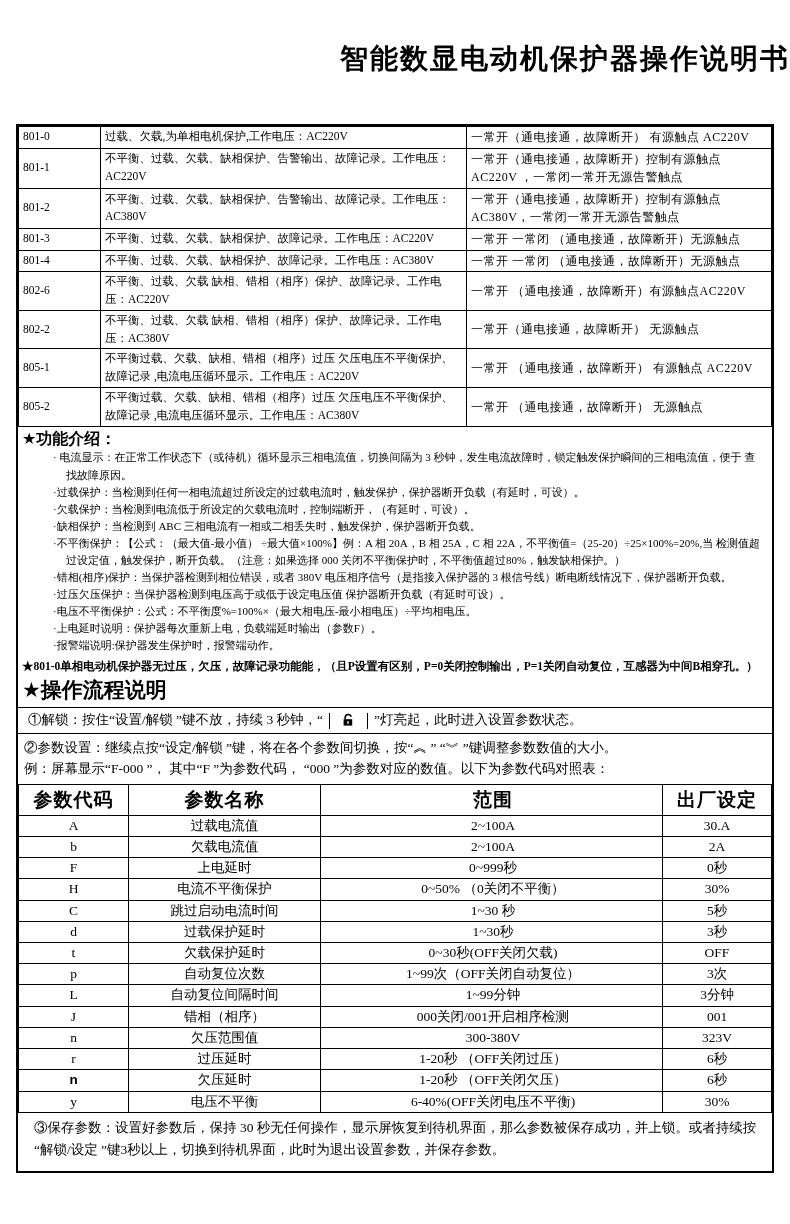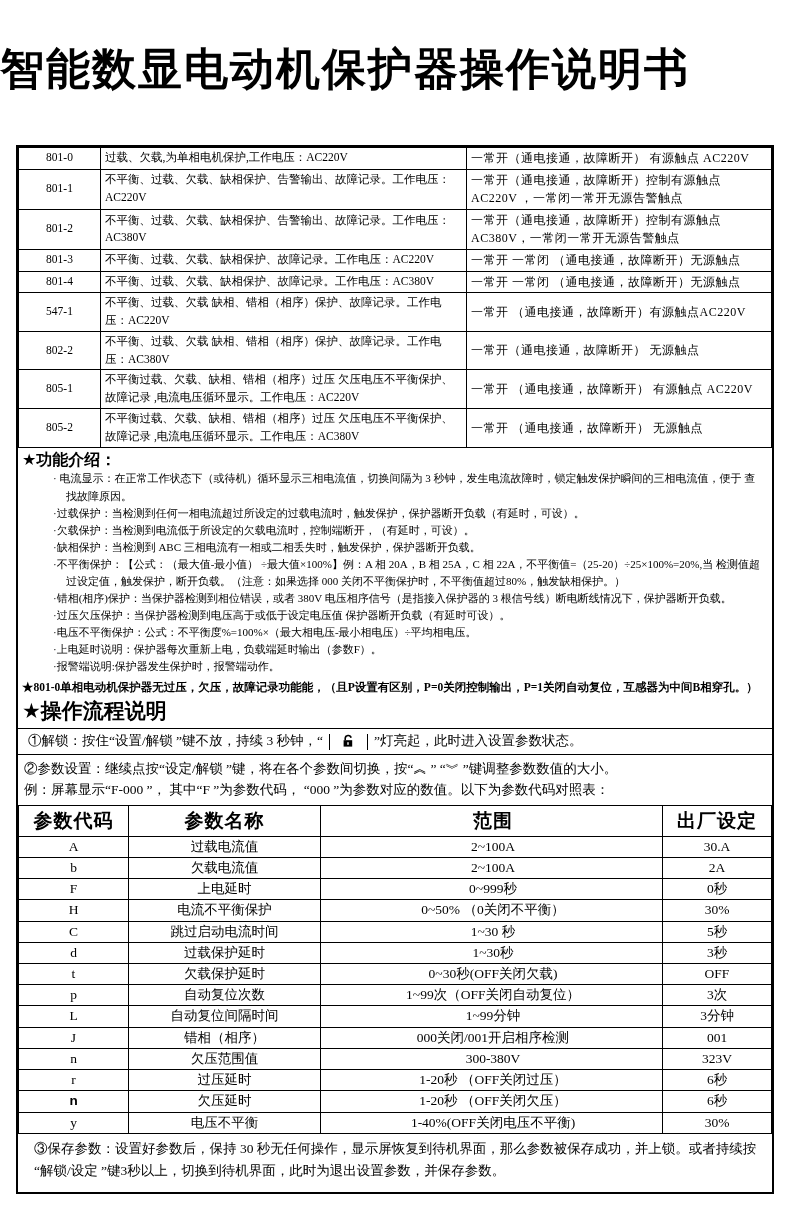--- a/index.html
+++ b/index.html
@@ -1,25 +1,25 @@
 <!DOCTYPE html>
 <html lang="zh"><head>
 <meta charset="utf-8">
 <style>
   html,body{margin:0;padding:0;background:#fff;}
   body{width:790px;font-family:"Liberation Serif","DejaVu Serif",serif;color:#000;}
   .page{width:790px;min-height:1224px;box-sizing:border-box;padding-top:26px;background:#fff;}
-  .title{text-align:left;font-family:"Liberation Sans","DejaVu Sans",sans-serif;
-         font-weight:bold;font-size:44px;letter-spacing:2px;margin:14px 0 46px 0;}
+  .title{text-align:right;font-family:"Liberation Sans","DejaVu Sans",sans-serif;
+         font-weight:bold;font-size:28px;letter-spacing:2px;margin:14px 0 46px 0;}
   .outer{margin:0 16px;border:2px solid #000;background:#fff;padding-bottom:6px;}
   table{width:100%;border-collapse:collapse;table-layout:fixed;}
   td,th{border:1px solid #000;vertical-align:middle;box-sizing:border-box;}
   
   .models td{padding:1px 4px;font-size:11.5px;line-height:1.55;}
-  .models .col-model{width:82px;text-align:center;}
+  .models .col-model{width:82px;}
   .models .col-feat{width:366px;}
   .models td.contacts{font-size:12px;letter-spacing:0.5px;}
   
   .fn{padding:2px 4px 2px 4px;}
   .fn-heading{font-family:"Liberation Sans","DejaVu Sans",sans-serif;font-weight:bold;font-size:16px;line-height:1.3;}
   .fn-item{font-size:11px;line-height:1.55;margin-left:44px;text-indent:-13px;margin-right:8px;}
   .note-line{font-weight:bold;font-size:11.5px;line-height:1.5;padding:2px 4px 0 4px;}
   .op-heading{font-family:"Liberation Sans","DejaVu Sans",sans-serif;font-weight:bold;font-size:21px;padding:1px 4px 3px 4px;}
   
   .step1{border-top:1px solid #000;border-bottom:1px solid #000;padding:2px 10px;font-size:13.5px;line-height:1.5;}
@@ -67,21 +67,21 @@
           <td class="col-model">801-3</td>
           <td class="col-feat">不平衡、过载、欠载、缺相保护、故障记录。工作电压：AC220V</td>
           <td class="contacts">一常开 一常闭 （通电接通，故障断开）无源触点</td>
         </tr>
         <tr>
           <td class="col-model">801-4</td>
           <td class="col-feat">不平衡、过载、欠载、缺相保护、故障记录。工作电压：AC380V</td>
           <td class="contacts">一常开 一常闭 （通电接通，故障断开）无源触点</td>
         </tr>
         <tr>
-          <td class="col-model">547-1</td>
+          <td class="col-model">802-6</td>
           <td class="col-feat">不平衡、过载、欠载 缺相、错相（相序）保护、故障记录。工作电压：AC220V</td>
           <td class="contacts">一常开 （通电接通，故障断开）有源触点AC220V</td>
         </tr>
         <tr>
           <td class="col-model">802-2</td>
           <td class="col-feat">不平衡、过载、欠载 缺相、错相（相序）保护、故障记录。工作电压：AC380V</td>
           <td class="contacts">一常开（通电接通，故障断开） 无源触点</td>
         </tr>
         <tr>
           <td class="col-model">805-1</td>
@@ -211,21 +211,21 @@
           </tr>
         <tr>
             <td class="c0" style="font-family:'Liberation Sans','DejaVu Sans',sans-serif;font-weight:bold;">n</td>
             <td class="c1">欠压延时</td>
             <td class="c2">1-20秒  （OFF关闭欠压）</td>
             <td>6秒</td>
           </tr>
         <tr>
             <td class="c0">y</td>
             <td class="c1">电压不平衡</td>
-            <td class="c2">1-40%(OFF关闭电压不平衡)</td>
+            <td class="c2">6-40%(OFF关闭电压不平衡)</td>
             <td>30%</td>
           </tr>
       </tbody>
     </table>
 
     <div class="save-notes">
       <div>③保存参数：设置好参数后，保持 30 秒无任何操作，显示屏恢复到待机界面，那么参数被保存成功，并上锁。或者持续按 “解锁/设定 ”键3秒以上，切换到待机界面，此时为退出设置参数，并保存参数。</div>
 
     </div>
 

